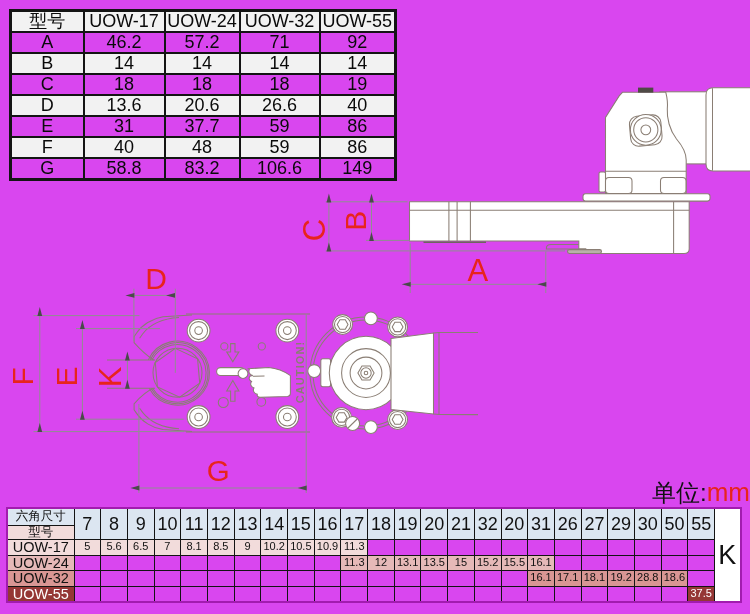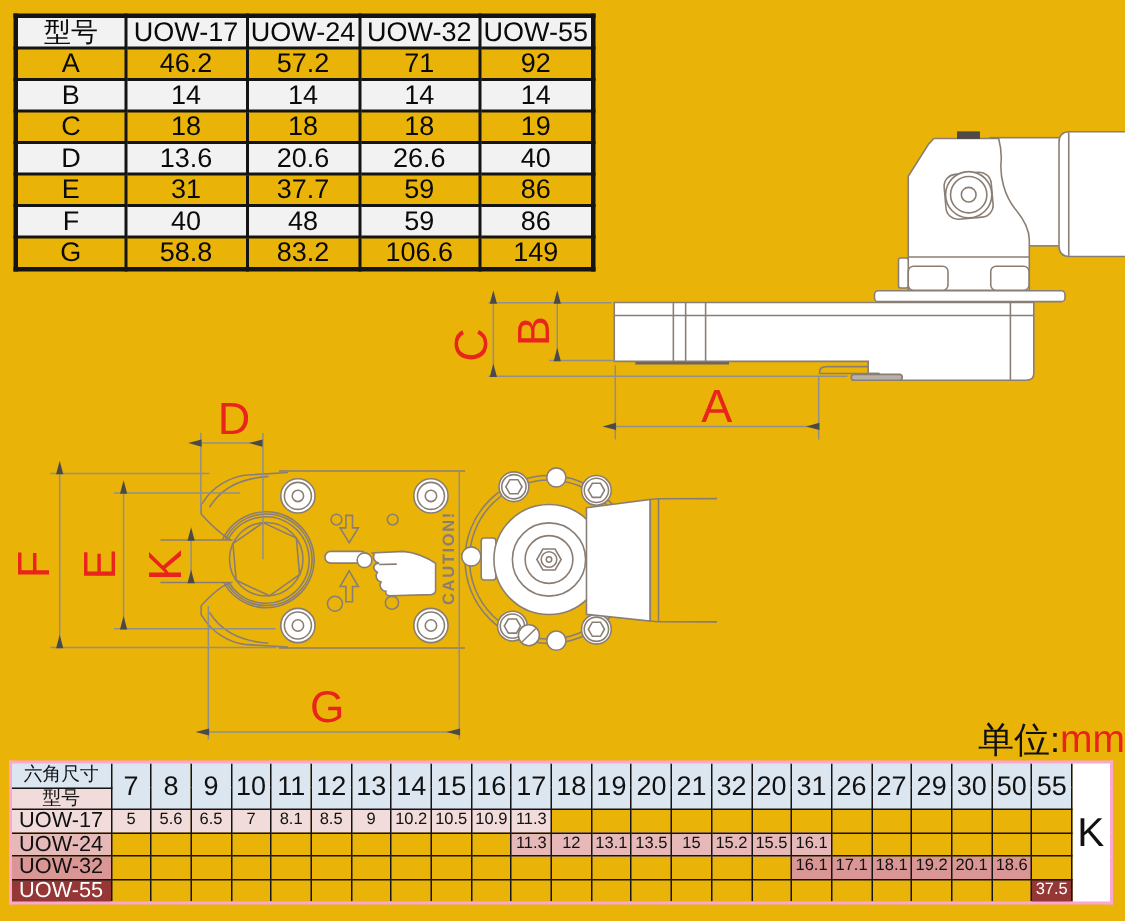--- a/index.html
+++ b/index.html
@@ -1,24 +1,24 @@
 <!DOCTYPE html>
 <html><head>
 <meta charset="utf-8">
 <style>
 html,body{margin:0;padding:0;background:#ffffff;}
 body{font-family:"Liberation Sans",sans-serif;}
-#page{position:relative;width:750px;height:614px;overflow:hidden;background:#eab308;}
+#page{position:relative;width:750px;height:614px;overflow:hidden;background:#d946ef;}
 table{border-collapse:collapse;table-layout:fixed;}
 
 #t1{position:absolute;left:9px;top:9px;border:3px solid #141414;}
 #t1 td{border:2px solid #141414;text-align:center;vertical-align:middle;font-size:18px;line-height:19px;color:#0a0a0a;padding:0;height:19px;white-space:nowrap;}
 #t1 tr.g td{background:#f2f2f2;}
 
-#t2{position:absolute;left:6px;top:507px;border:2px solid #f9a8d4;}
+#t2{position:absolute;left:6px;top:507px;border:2px solid #a21caf;}
 #t2 td{border:1px solid #141414;text-align:center;vertical-align:middle;padding:0;font-size:11px;line-height:1.05;color:#111;white-space:nowrap;}
 #t2 td.hd{background:#dce6f1;font-size:18px;}
 #t2 td.lab{font-size:14.5px;line-height:1;}
 .p1{background:#f2dcdb;}
 .p2{background:#e6b9b8;}
 .p3{background:#d99694;}
 .p4{background:#953735;color:#fff !important;}
 #svg{position:absolute;left:0;top:0;}
 </style>
 </head>
@@ -200,21 +200,21 @@
           <td></td>
           <td></td>
           <td></td>
           <td></td>
           <td></td>
           <td></td>
 <td class="p3">16.1</td>
           <td class="p3">17.1</td>
           <td class="p3">18.1</td>
           <td class="p3">19.2</td>
-          <td class="p3">20.1</td>
+          <td class="p3">28.8</td>
           <td class="p3">18.6</td>
 <td></td>
 </tr>
 <tr style="height:14.5px">
 <td class="lab p4">UOW-55</td>
 <td></td>
           <td></td>
           <td></td>
           <td></td>
           <td></td>

